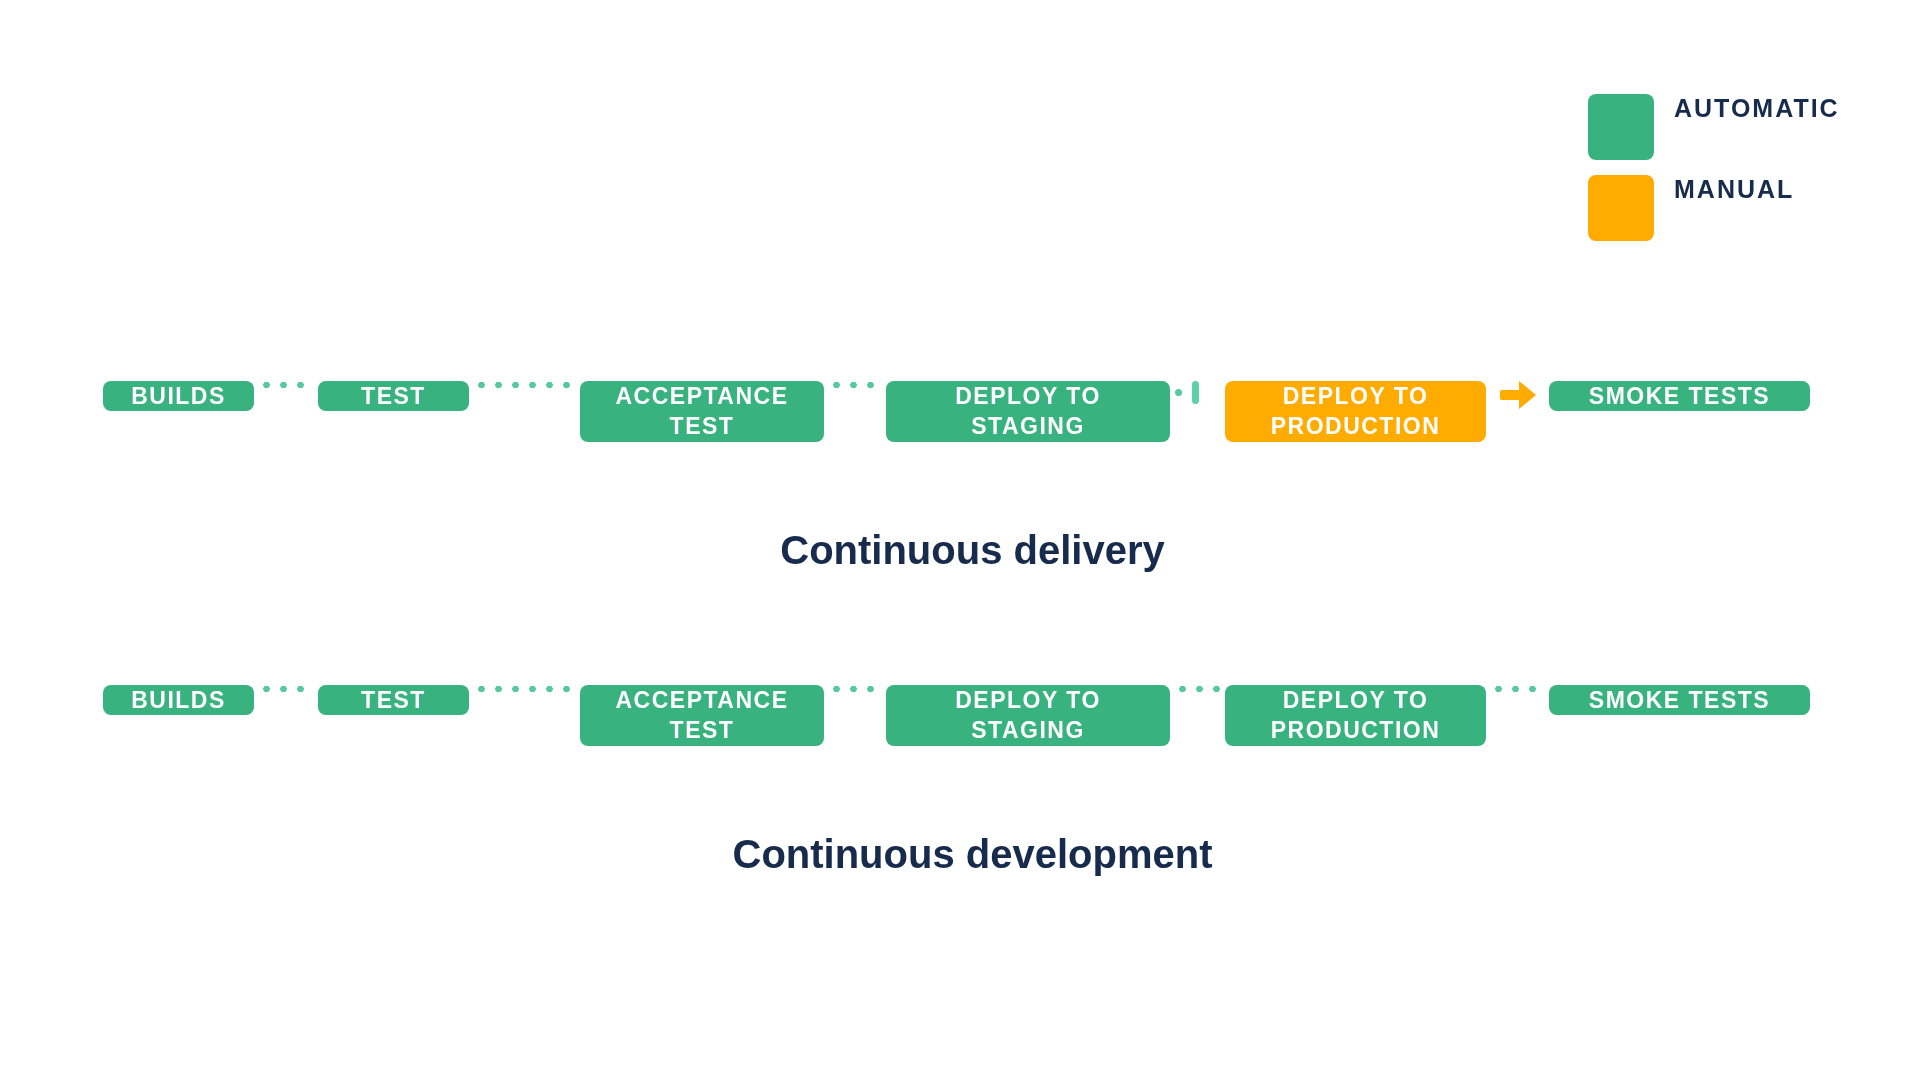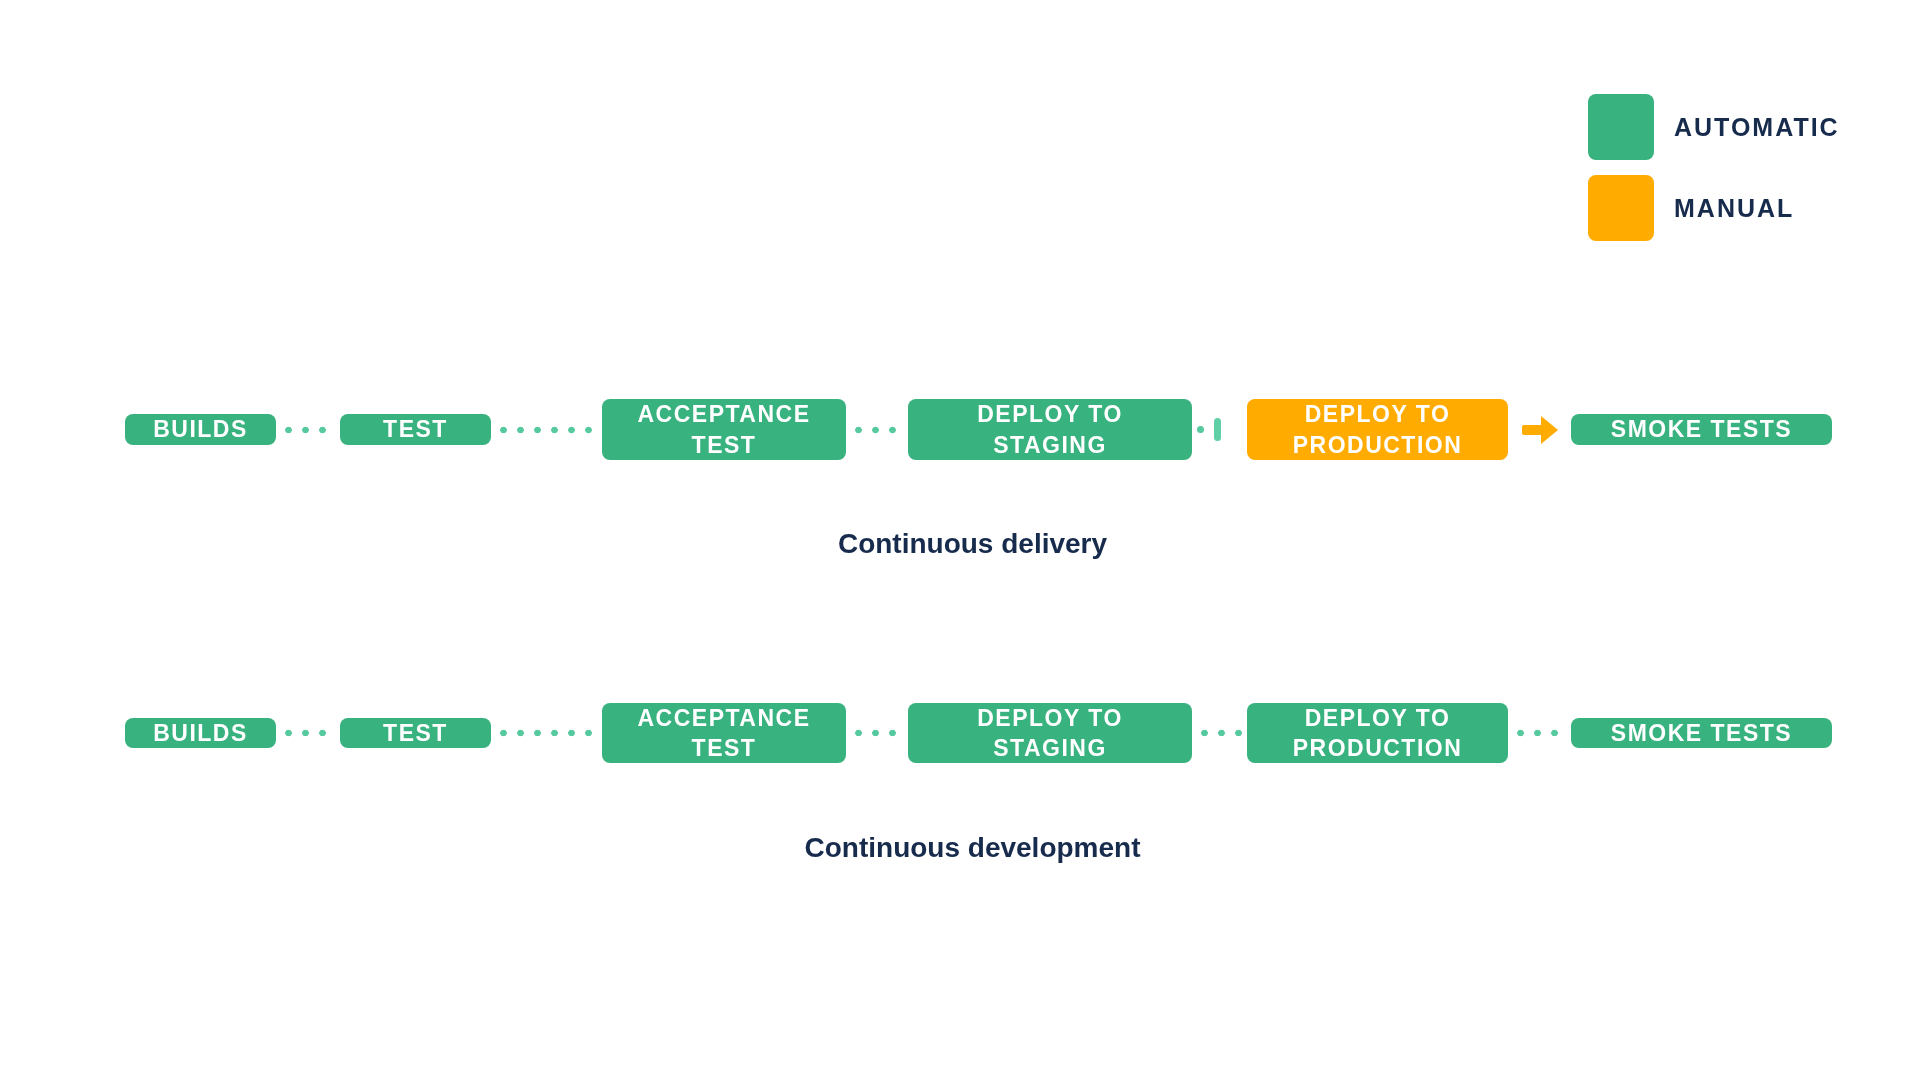--- a/index.html
+++ b/index.html
@@ -3,31 +3,31 @@
 <meta charset="utf-8">
 <style>
   * { margin: 0; padding: 0; box-sizing: border-box; }
   html, body { width: 1920px; height: 1080px; background: #ffffff; overflow: hidden; }
   body { font-family: "Liberation Sans", sans-serif; }
 
   .canvas { position: relative; width: 1920px; height: 1080px; background: #ffffff; }
 
   
   .legend { position: absolute; left: 1588px; top: 94px; }
-  .legend-row { display: flex; align-items: center; margin-bottom: 15px; }
+  .legend-row { display: flex; margin-bottom: 15px; }
   .swatch { width: 66px; height: 66px; border-radius: 8px; flex: 0 0 auto; }
   .swatch.automatic { background: #38B27E; }
   .swatch.manual { background: #FFAB00; }
   .legend-label {
     margin-left: 20px; font-size: 25px; font-weight: bold;
     letter-spacing: 2px; color: #172B4D; white-space: nowrap;
   }
 
   
-  .row { position: absolute; left: 125px; height: 97px; display: flex; align-items: center; }
+  .row { position: absolute; left: 103px; height: 97px; display: flex; align-items: flex-start; }
   .row1 { top: 381px; }
   .row2 { top: 685px; height: 96px; }
 
   .box {
     display: flex; align-items: center; justify-content: center; text-align: center;
     border-radius: 8px; color: #ffffff; font-weight: bold;
     font-size: 23px; letter-spacing: 1.5px; line-height: 1.32;
     padding: 0 12px; flex: 0 0 auto;
   }
   .box.automatic { background: #38B27E; }
@@ -61,21 +61,21 @@
   .arrow-shaft { width: 20px; height: 10px; background: #FFAB00; border-radius: 2px; }
   .arrow-head {
     width: 0; height: 0; margin-left: -1px;
     border-top: 14px solid transparent; border-bottom: 14px solid transparent;
     border-left: 17px solid #FFAB00;
   }
 
   
   .caption {
     position: absolute; left: 121px; width: 1703px; text-align: center;
-    font-size: 28px; font-weight: bold; color: #172B4D;
+    font-size: 40px; font-weight: bold; color: #172B4D;
   }
   .caption1 { top: 528px; }
   .caption2 { top: 832px; }
 </style>
 </head>
 <body>
 
 <div class="canvas">
 
   <div class="legend">

